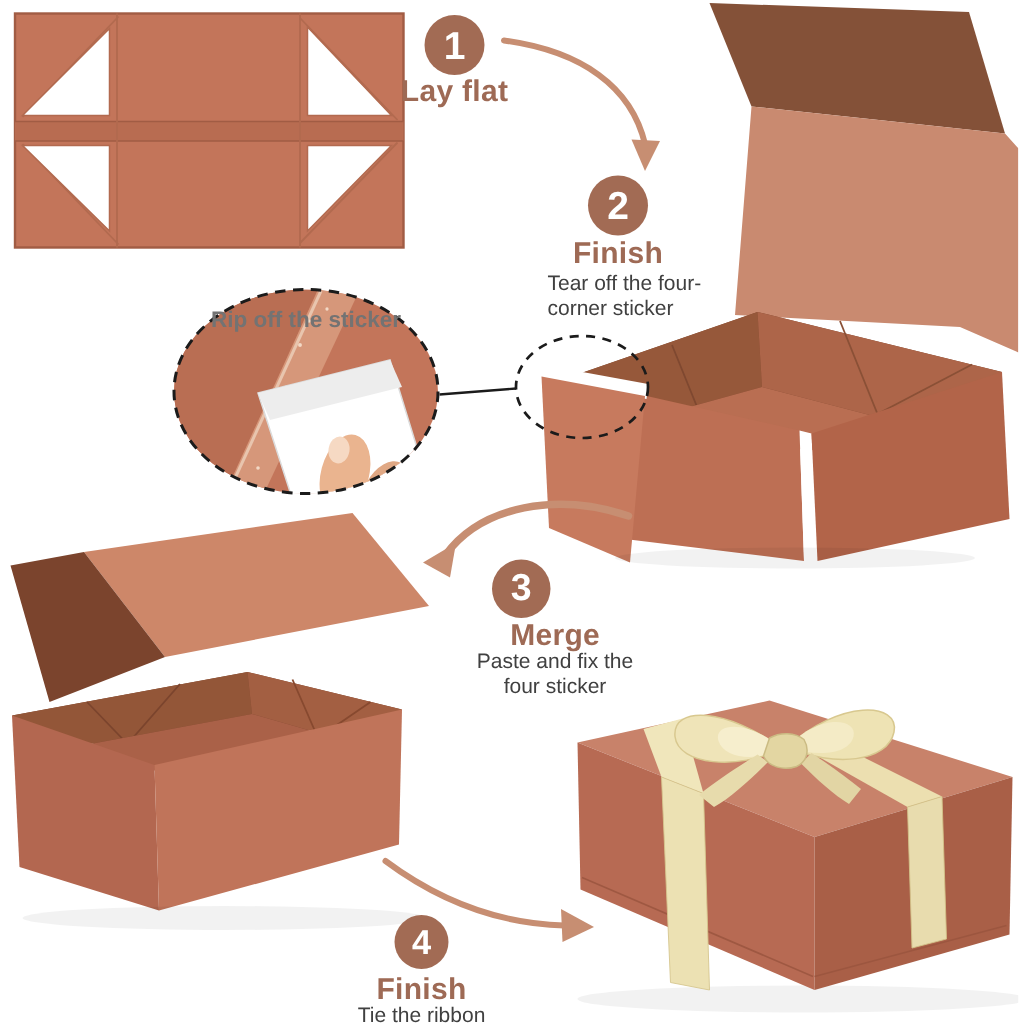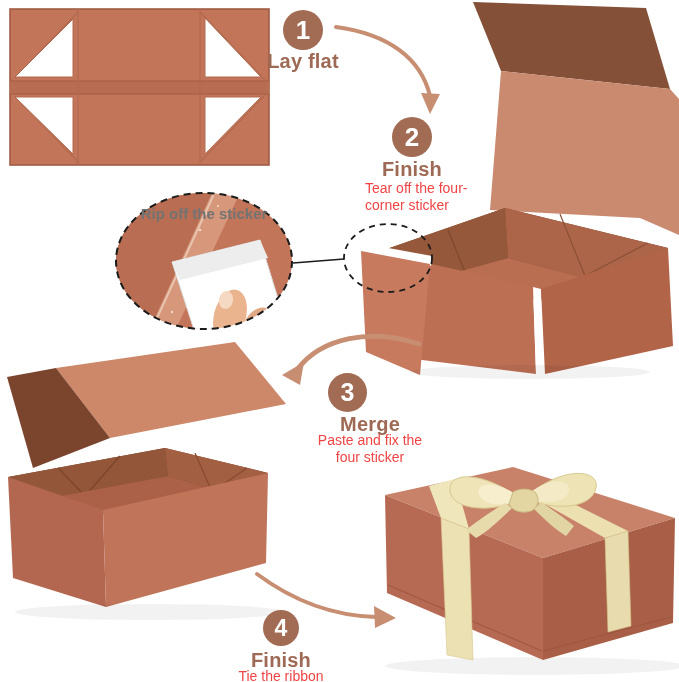--- a/index.html
+++ b/index.html
@@ -14,21 +14,21 @@
   }
   .badge.b1{left:283px;top:10px;width:40px;height:40px;font-size:26px;}
   .badge.b2{left:392px;top:117px;width:40px;height:40px;font-size:26px;}
   .badge.b3{left:328px;top:373px;width:39px;height:39px;font-size:25px;}
   .badge.b4{left:263px;top:610px;width:36px;height:36px;font-size:23px;}
   .title{position:absolute;color:#9e6a55;font-weight:bold;font-size:20px;text-align:center;letter-spacing:.2px;}
   .title.t1{left:251px;top:50px;width:104px;}
   .title.t2{left:360px;top:158px;width:104px;}
   .title.t3{left:296px;top:413px;width:104px;text-align:right;}
   .title.t4{left:229px;top:649px;width:104px;}
-  .caption{position:absolute;color:#ef4444;font-size:14px;line-height:17px;}
+  .caption{position:absolute;color:#404040;font-size:14px;line-height:17px;}
   .caption.c2{left:365px;top:180px;width:120px;text-align:left;}
   .caption.c3{left:310px;top:432px;width:120px;text-align:center;}
   .caption.c4{left:231px;top:668px;width:100px;text-align:center;}
   .callout-label{
     position:absolute;left:134px;top:205px;width:140px;text-align:center;
     color:#737373;font-size:15px;font-weight:600;
   }
 </style>
 </head>
 <body>

